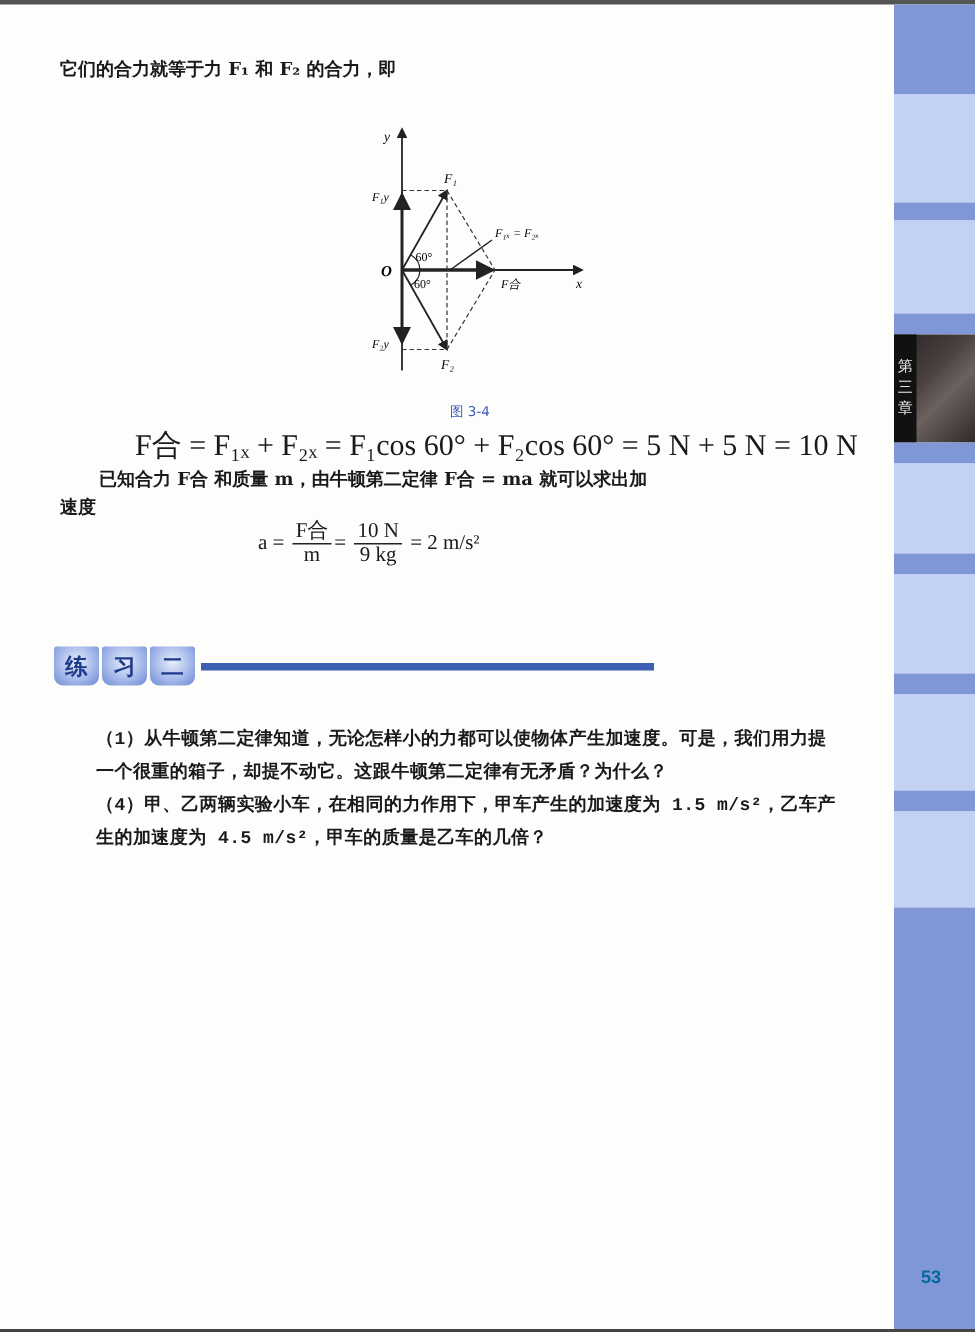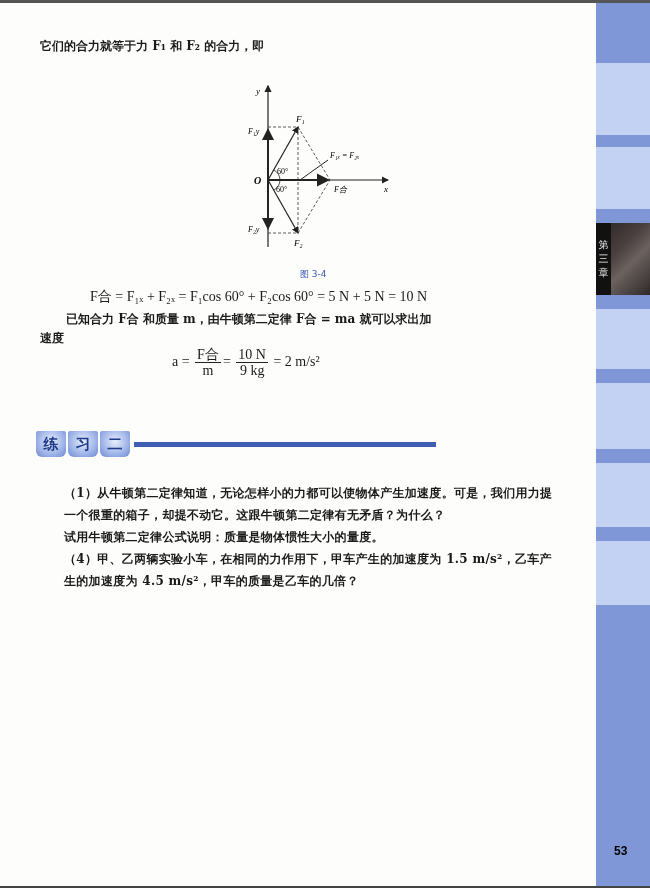--- a/index.html
+++ b/index.html
@@ -21,47 +21,47 @@
     position: absolute; left: 0; top: 220px; width: 54px; height: 72px;
     background: linear-gradient(135deg, #2a2424 0%, #4a4040 40%, #6b625f 60%, #2e2828 100%);
   }
   .chapter-tab .label-col {
     position: absolute; left: 0; top: 0; width: 15px; height: 72px; background: #111;
     color: #e6e6e6; font-family: "DejaVu Sans", sans-serif; font-size: 10px;
     display: flex; flex-direction: column; align-items: center; justify-content: center; line-height: 14px;
   }
   .page-number {
     position: absolute; left: 614px; top: 844px;
-    font-family: "Liberation Sans", sans-serif; font-weight: bold; font-size: 12px; color: #000000;
+    font-family: "Liberation Sans", sans-serif; font-weight: bold; font-size: 12px; color: #0369a1;
   }
 
   .text { position: absolute; font-size: 12px; line-height: 16px; white-space: nowrap; }
   .bold { font-weight: bold; }
   .caption { position: absolute; left: 300px; top: 268px; font-size: 9px; color: #3a5bb8; font-family: "DejaVu Sans", sans-serif; }
 
-  .eq1 { left: 90px; top: 289px; font-family: "Liberation Serif", serif; font-size: 14px; }
+  .eq1 { left: 90px; top: 289px; font-family: "Liberation Serif", serif; font-size: 20px; }
   .fraction { display: inline-flex; flex-direction: column; align-items: center; vertical-align: middle; margin: 0 2px; }
   .fraction .num { border-bottom: 1px solid #222; padding: 0 2px; line-height: 15px; }
   .fraction .den { line-height: 15px; }
   .eq2 { left: 172px; top: 347px; font-family: "Liberation Serif", serif; font-size: 14px; }
 
   
   .ex-header { position: absolute; left: 36px; top: 431px; display: flex; align-items: center; }
   .ex-box {
     width: 30px; height: 26px; margin-right: 2px;
     background: radial-gradient(circle at 50% 40%, #e8eefc 0%, #9fb4e8 60%, #6c88d0 100%);
     border-radius: 2px 2px 6px 6px;
     display: flex; align-items: center; justify-content: center;
     font-family: "DejaVu Sans", sans-serif; font-weight: bold; font-size: 15px; color: #1e3a8a;
   }
   .ex-line { width: 302px; height: 5px; background: #3f5fb5; margin-left: 2px; }
 
   .para { position: absolute; left: 40px; width: 520px; font-size: 12px; line-height: 22px; font-weight: bold; letter-spacing: 0.3px; }
   .para .indent { padding-left: 24px; }
-  .para p { margin: 0; }
+  .para p { margin: 0; font-family: Liberation Mono, monospace; }
 </style>
 </head>
 <body>
 
 <div class="topbar"></div>
 
 <div class="sidebar">
   <div class="band dark" style="top:0;height:60px"></div>
   <div class="band light" style="top:60px;height:72px"></div>
   <div class="band dark" style="top:132px;height:12px"></div>
@@ -155,17 +155,16 @@
 
 <div class="ex-header">
   <div class="ex-box">练</div>
   <div class="ex-box">习</div>
   <div class="ex-box">二</div>
   <div class="ex-line"></div>
 </div>
 
 <div class="para" style="top:482px;white-space:normal;">
   <p class="indent">（1）从牛顿第二定律知道，无论怎样小的力都可以使物体产生加速度。可是，我们用力提一个很重的箱子，却提不动它。这跟牛顿第二定律有无矛盾？为什么？</p>
-  <p class="indent">试用牛顿第二定律公式说明：质量是物体惯性大小的量度。</p>
   <p class="indent">（4）甲、乙两辆实验小车，在相同的力作用下，甲车产生的加速度为 1.5 m/s²，乙车产生的加速度为 4.5 m/s²，甲车的质量是乙车的几倍？</p>
 </div>
 
 <div class="bottombar"></div>
 
 </body></html>

